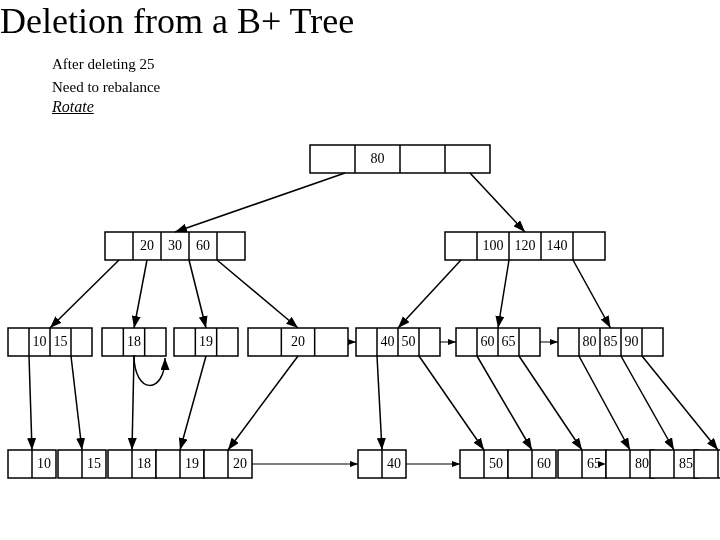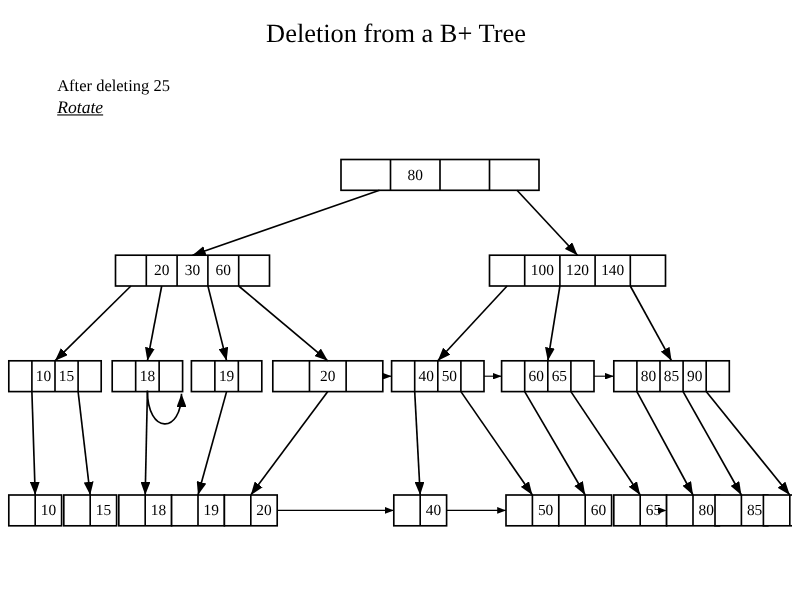--- a/index.html
+++ b/index.html
@@ -6,31 +6,30 @@
     body {
       width: 720px;
       height: 540px;
       background: #fff;
       font-family: 'Times New Roman', Times, serif;
       overflow: hidden;
       position: relative;
     }
 
     .title {
-      font-size: 24px;
+      font-size: 36px;
       font-weight: normal;
-      text-align: center;
-      padding-top: 18px;
+      text-align: left;
       padding-bottom: 10px;
     }
 
     .subtitle {
       font-size: 15px;
       margin-left: 52px;
-      margin-top: 14px;
+      margin-top: 2px;
       line-height: 1.4;
     }
 
     .rotate-label {
       font-size: 16px;
       font-style: italic;
       text-decoration: underline;
       margin-left: 52px;
     }
 
@@ -61,20 +60,21 @@
       fill: none;
       marker-end: url(#arrowhead);
     }
   </style>
 </head>
 <body>
 
 <div class="title">Deletion from a B+ Tree</div>
 <div>
   <div class="subtitle">After deleting 25</div>
+  <div class="subtitle">Need to rebalance</div>
   <div class="rotate-label">Rotate</div>
 </div>
 
 <svg id="tree-svg">
   <defs>
     <marker id="arrowhead" markerWidth="8" markerHeight="6" refX="8" refY="3" orient="auto">
       <polygon points="0 0, 8 3, 0 6" fill="black"></polygon>
     </marker>
     <marker id="arrowhead-start" markerWidth="8" markerHeight="6" refX="0" refY="3" orient="auto-start-reverse">
       <polygon points="0 0, 8 3, 0 6" fill="black"></polygon>

